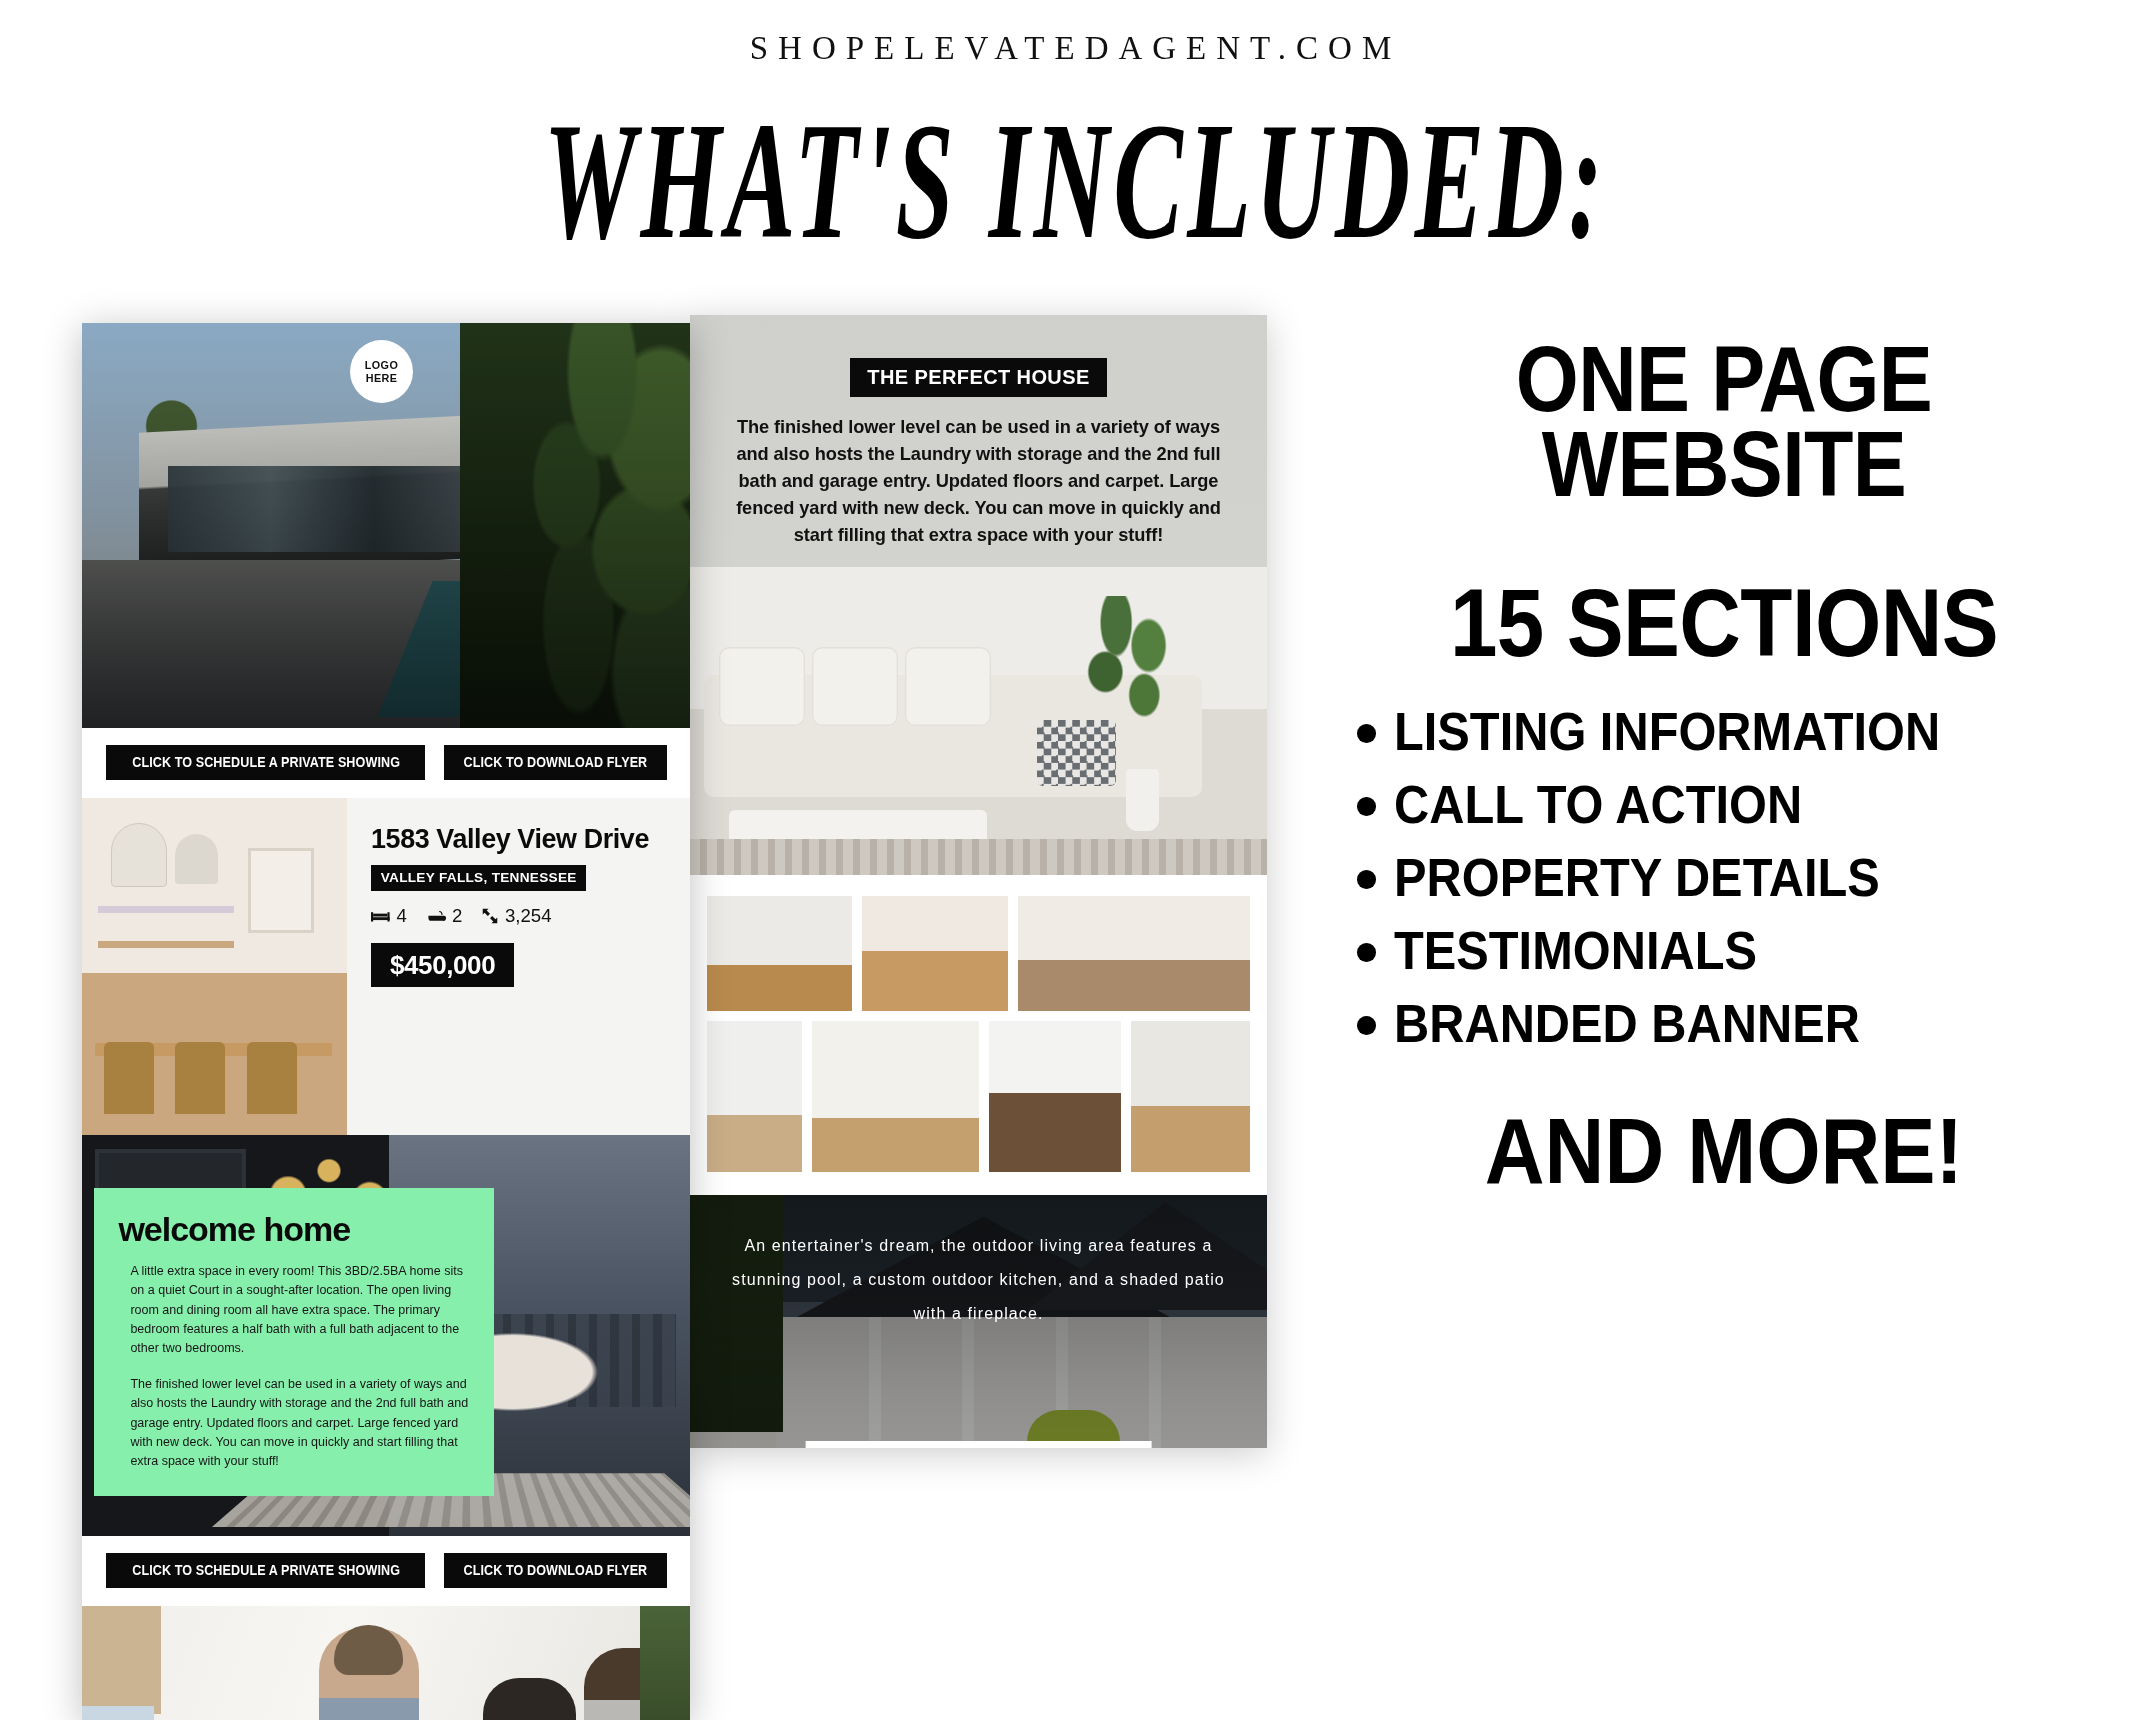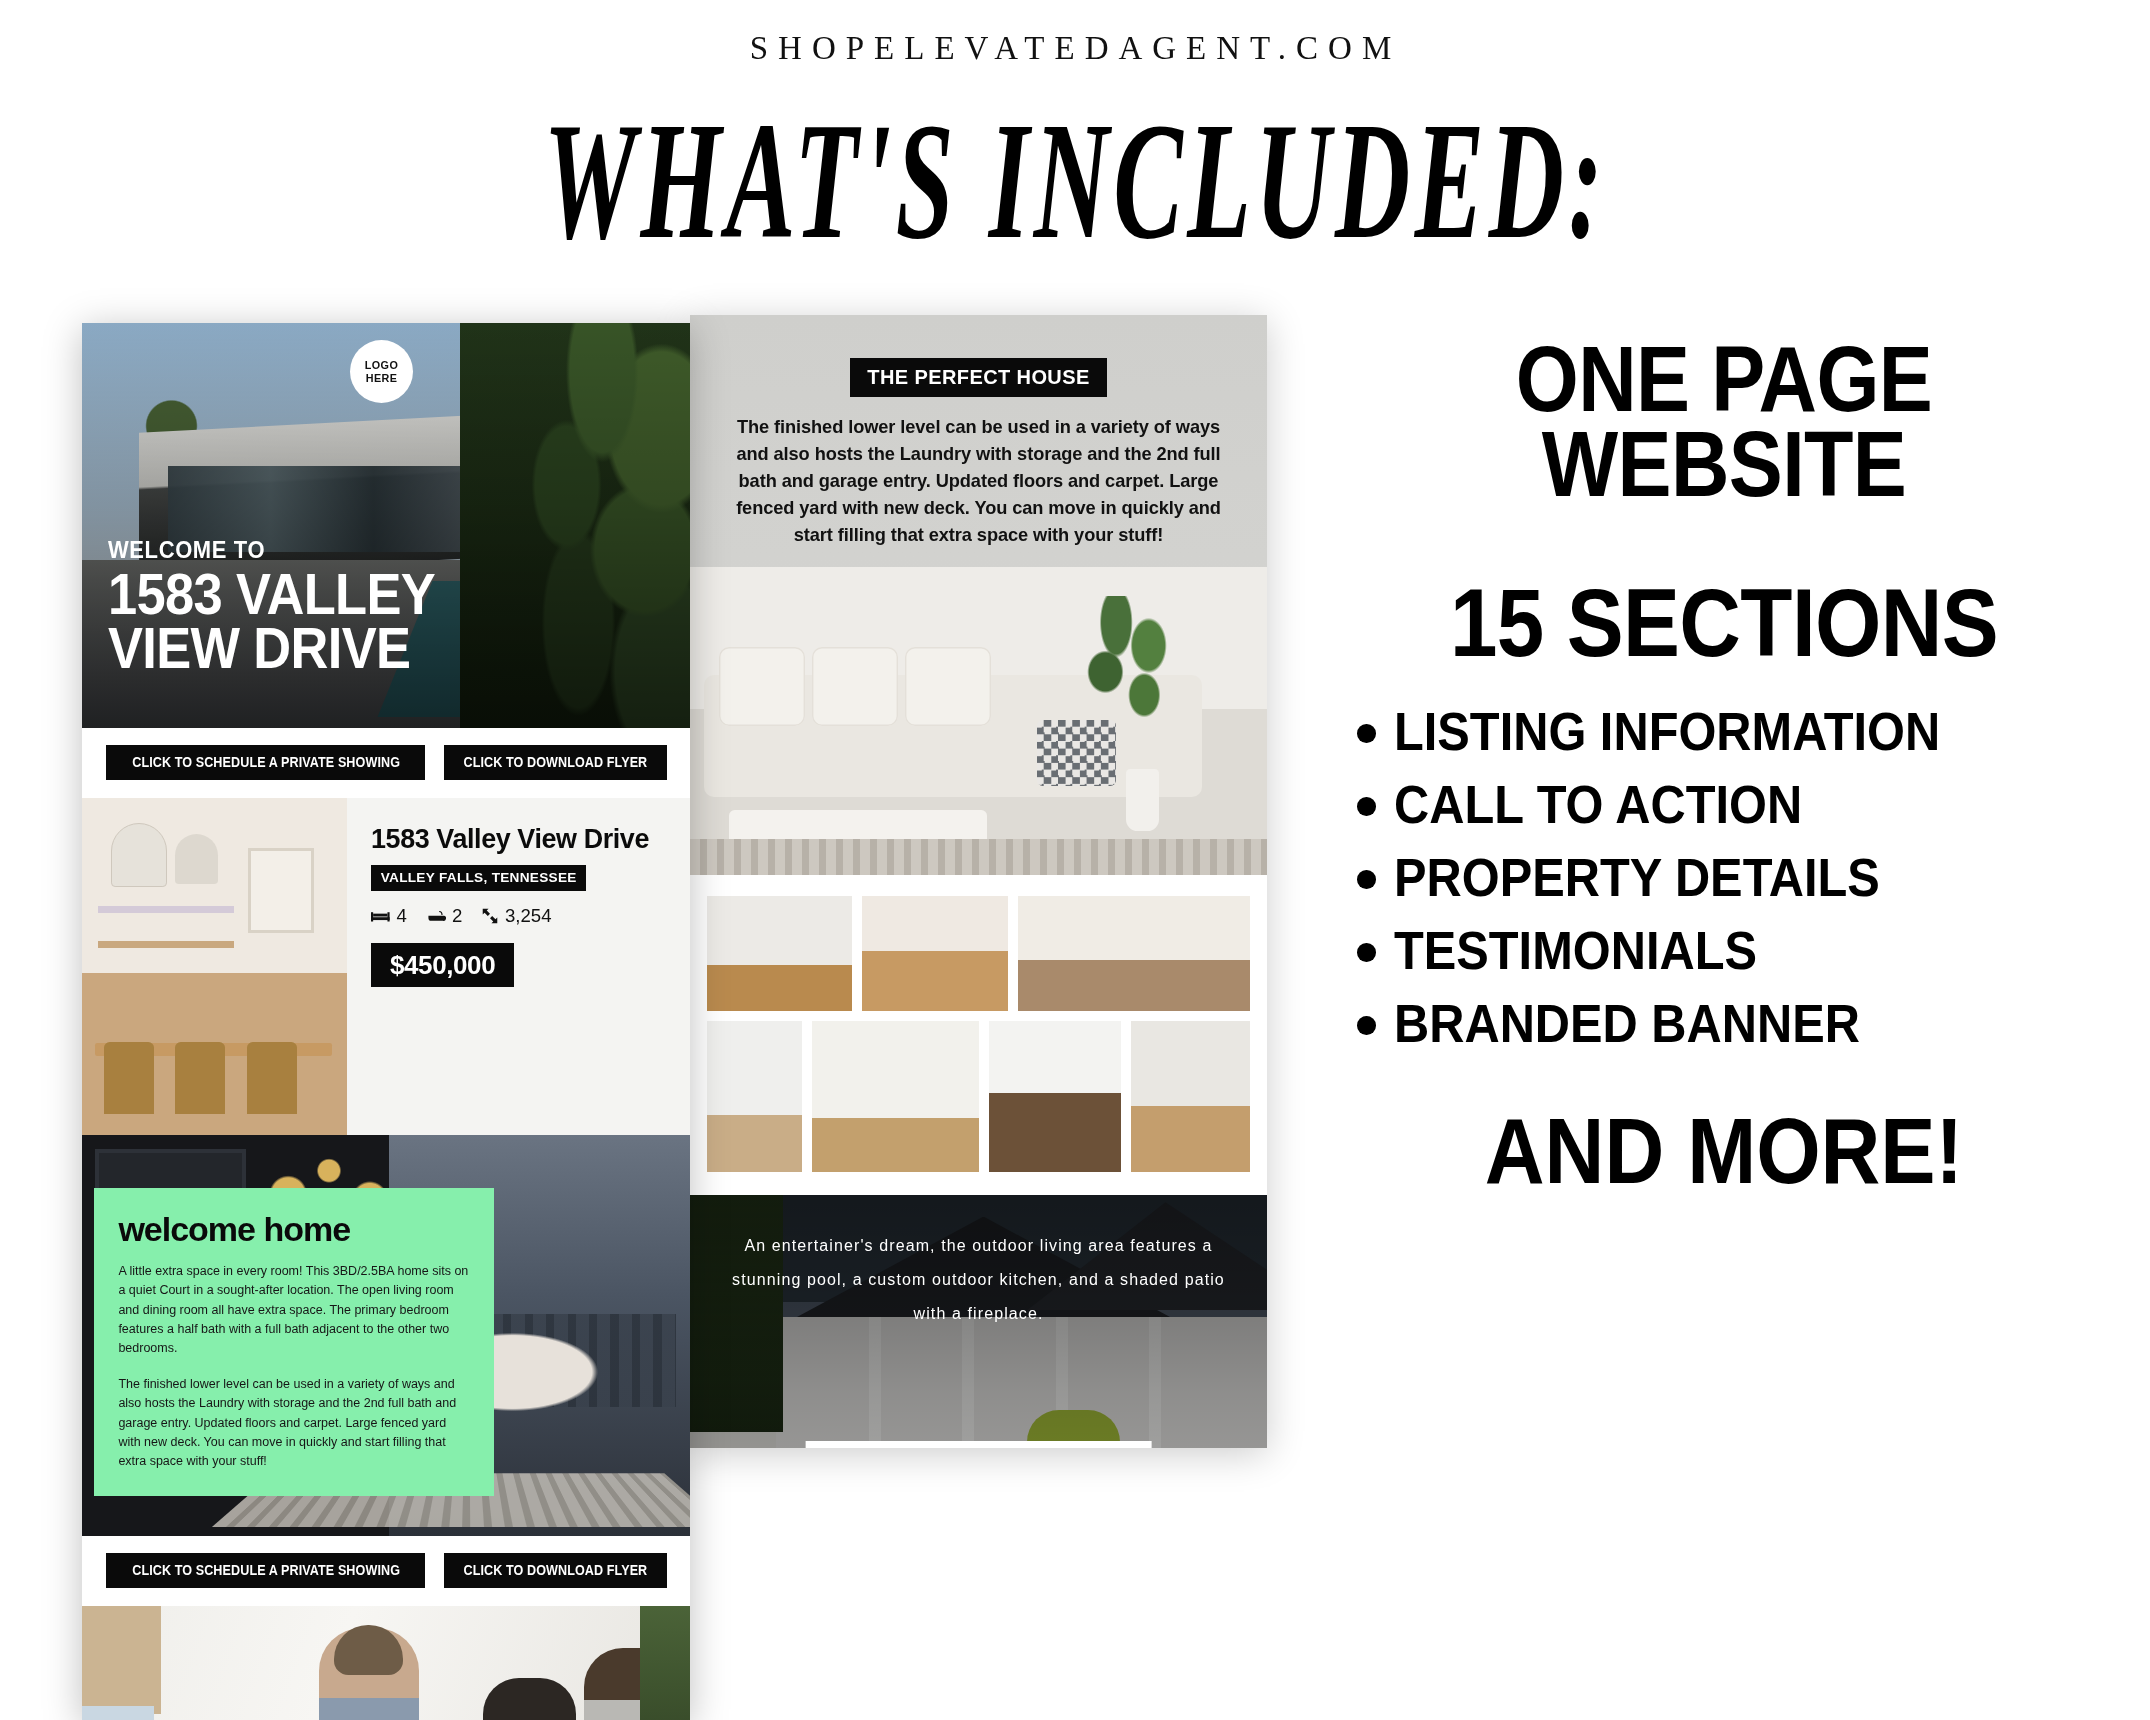--- a/index.html
+++ b/index.html
@@ -173,21 +173,21 @@
       radial-gradient(ellipse at 25% 40%,#efeae4 0 26%,transparent 28%),
       radial-gradient(ellipse at 70% 40%,#e7e1da 0 26%,transparent 28%);}
   .db-rug{position:absolute;left:165px;bottom:0;width:444px;height:79px;
     background:repeating-linear-gradient(90deg,#cbc6bd 0 11.5px,#a9a49a 11.5px 18.6px);opacity:.8;transform:perspective(215px) rotateX(48deg);}
   .db-panel{position:absolute;left:13px;top:14.3px;width:143px;height:215px;background:#23262b;border:4.3px solid #2d3138;}
 
   .welcome-card{
     position:absolute;left:12px;top:53px;width:351px;background:#86efac;padding:21.5px 24.4px 24.4px 24.4px;
   }
   .welcome-title{font-weight:700;font-size:34px;letter-spacing:-1px;color:#0a0a0a;margin-bottom:13px;}
-  .welcome-p{font-size:12.5px;line-height:19.4px;color:#161616;margin:0 0 16px 0;}
+  .welcome-p{font-size:12.5px;line-height:19.4px;color:#161616;margin:0 0 16px 12px;}
   .welcome-p:last-child{margin-bottom:0;}
 
   
   .people-band{position:relative;height:215px;overflow:hidden;
     background:linear-gradient(180deg,#f1efec,#dedbd6);}
   .pb-wall{position:absolute;inset:0;background:linear-gradient(110deg,#efeeea 0%,#f7f6f3 40%,#e6e4df 100%);}
   .pb-wood{position:absolute;left:0;top:0;width:79px;height:108px;background:#cbb492;}
   .pb-window{position:absolute;left:0;top:100px;width:72px;height:115px;background:#c9d7e2;}
   .pb-p1{position:absolute;left:237px;top:21.5px;width:100px;height:194px;
     background:linear-gradient(180deg,#c8a98e 0 36%,#8a9aad 36% 100%);border-radius:43px 43px 0 0;}
@@ -376,25 +376,20 @@
     <div class="hero-palm"></div>
     <div class="hero-house"></div>
     <div class="hero-glass"></div>
     <div class="hero-deck"></div>
     <div class="hero-pool"></div>
     <div class="hero-foliage"></div>
     <div class="hero-scrim"></div>
     <div class="logo-badge">
       <span>LOGO</span>
       <span>HERE</span>
-    </div>
-    <div class="hero-text">
-      <div class="hero-welcome">WELCOME TO</div>
-      <div class="hero-address">1583 VALLEY</div>
-      <div class="hero-address">VIEW DRIVE</div>
     </div>
   </div>
 
   <div class="cta-row">
     <div class="cta-btn"><span>CLICK TO SCHEDULE A PRIVATE SHOWING</span></div>
     <div class="cta-btn"><span>CLICK TO DOWNLOAD FLYER</span></div>
   </div>
 
   <div class="listing">
     <div class="listing-photo">

